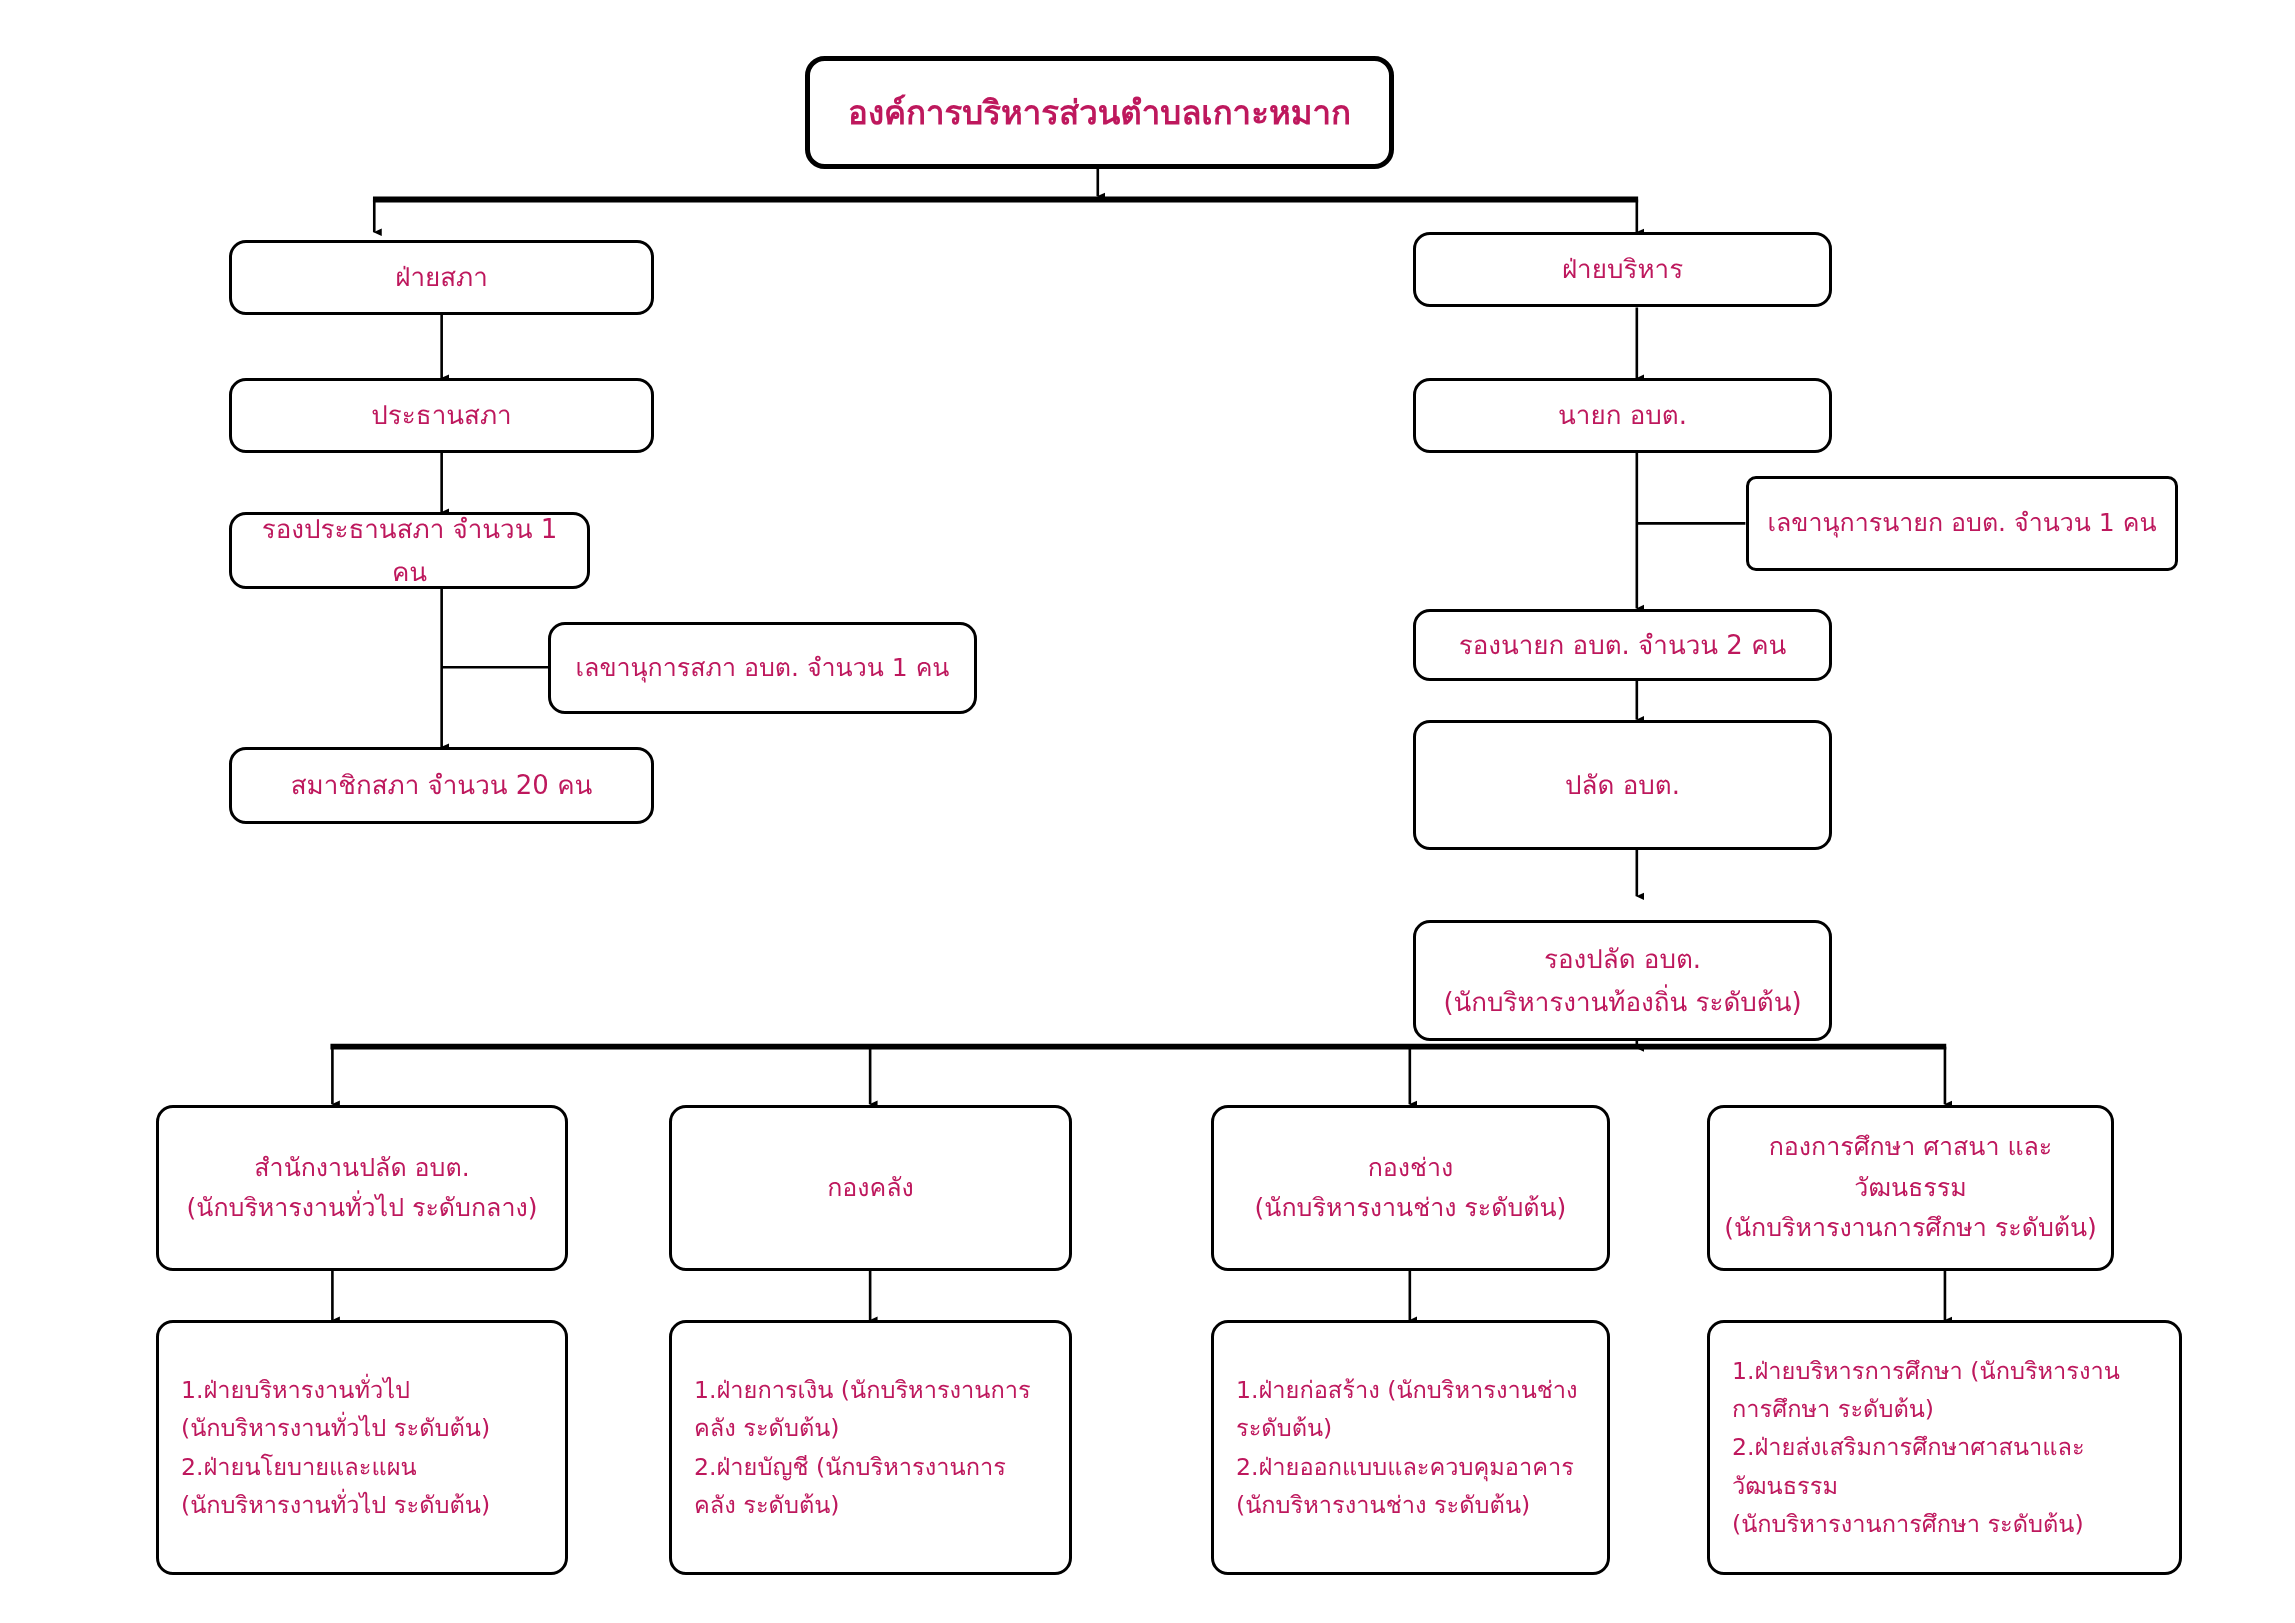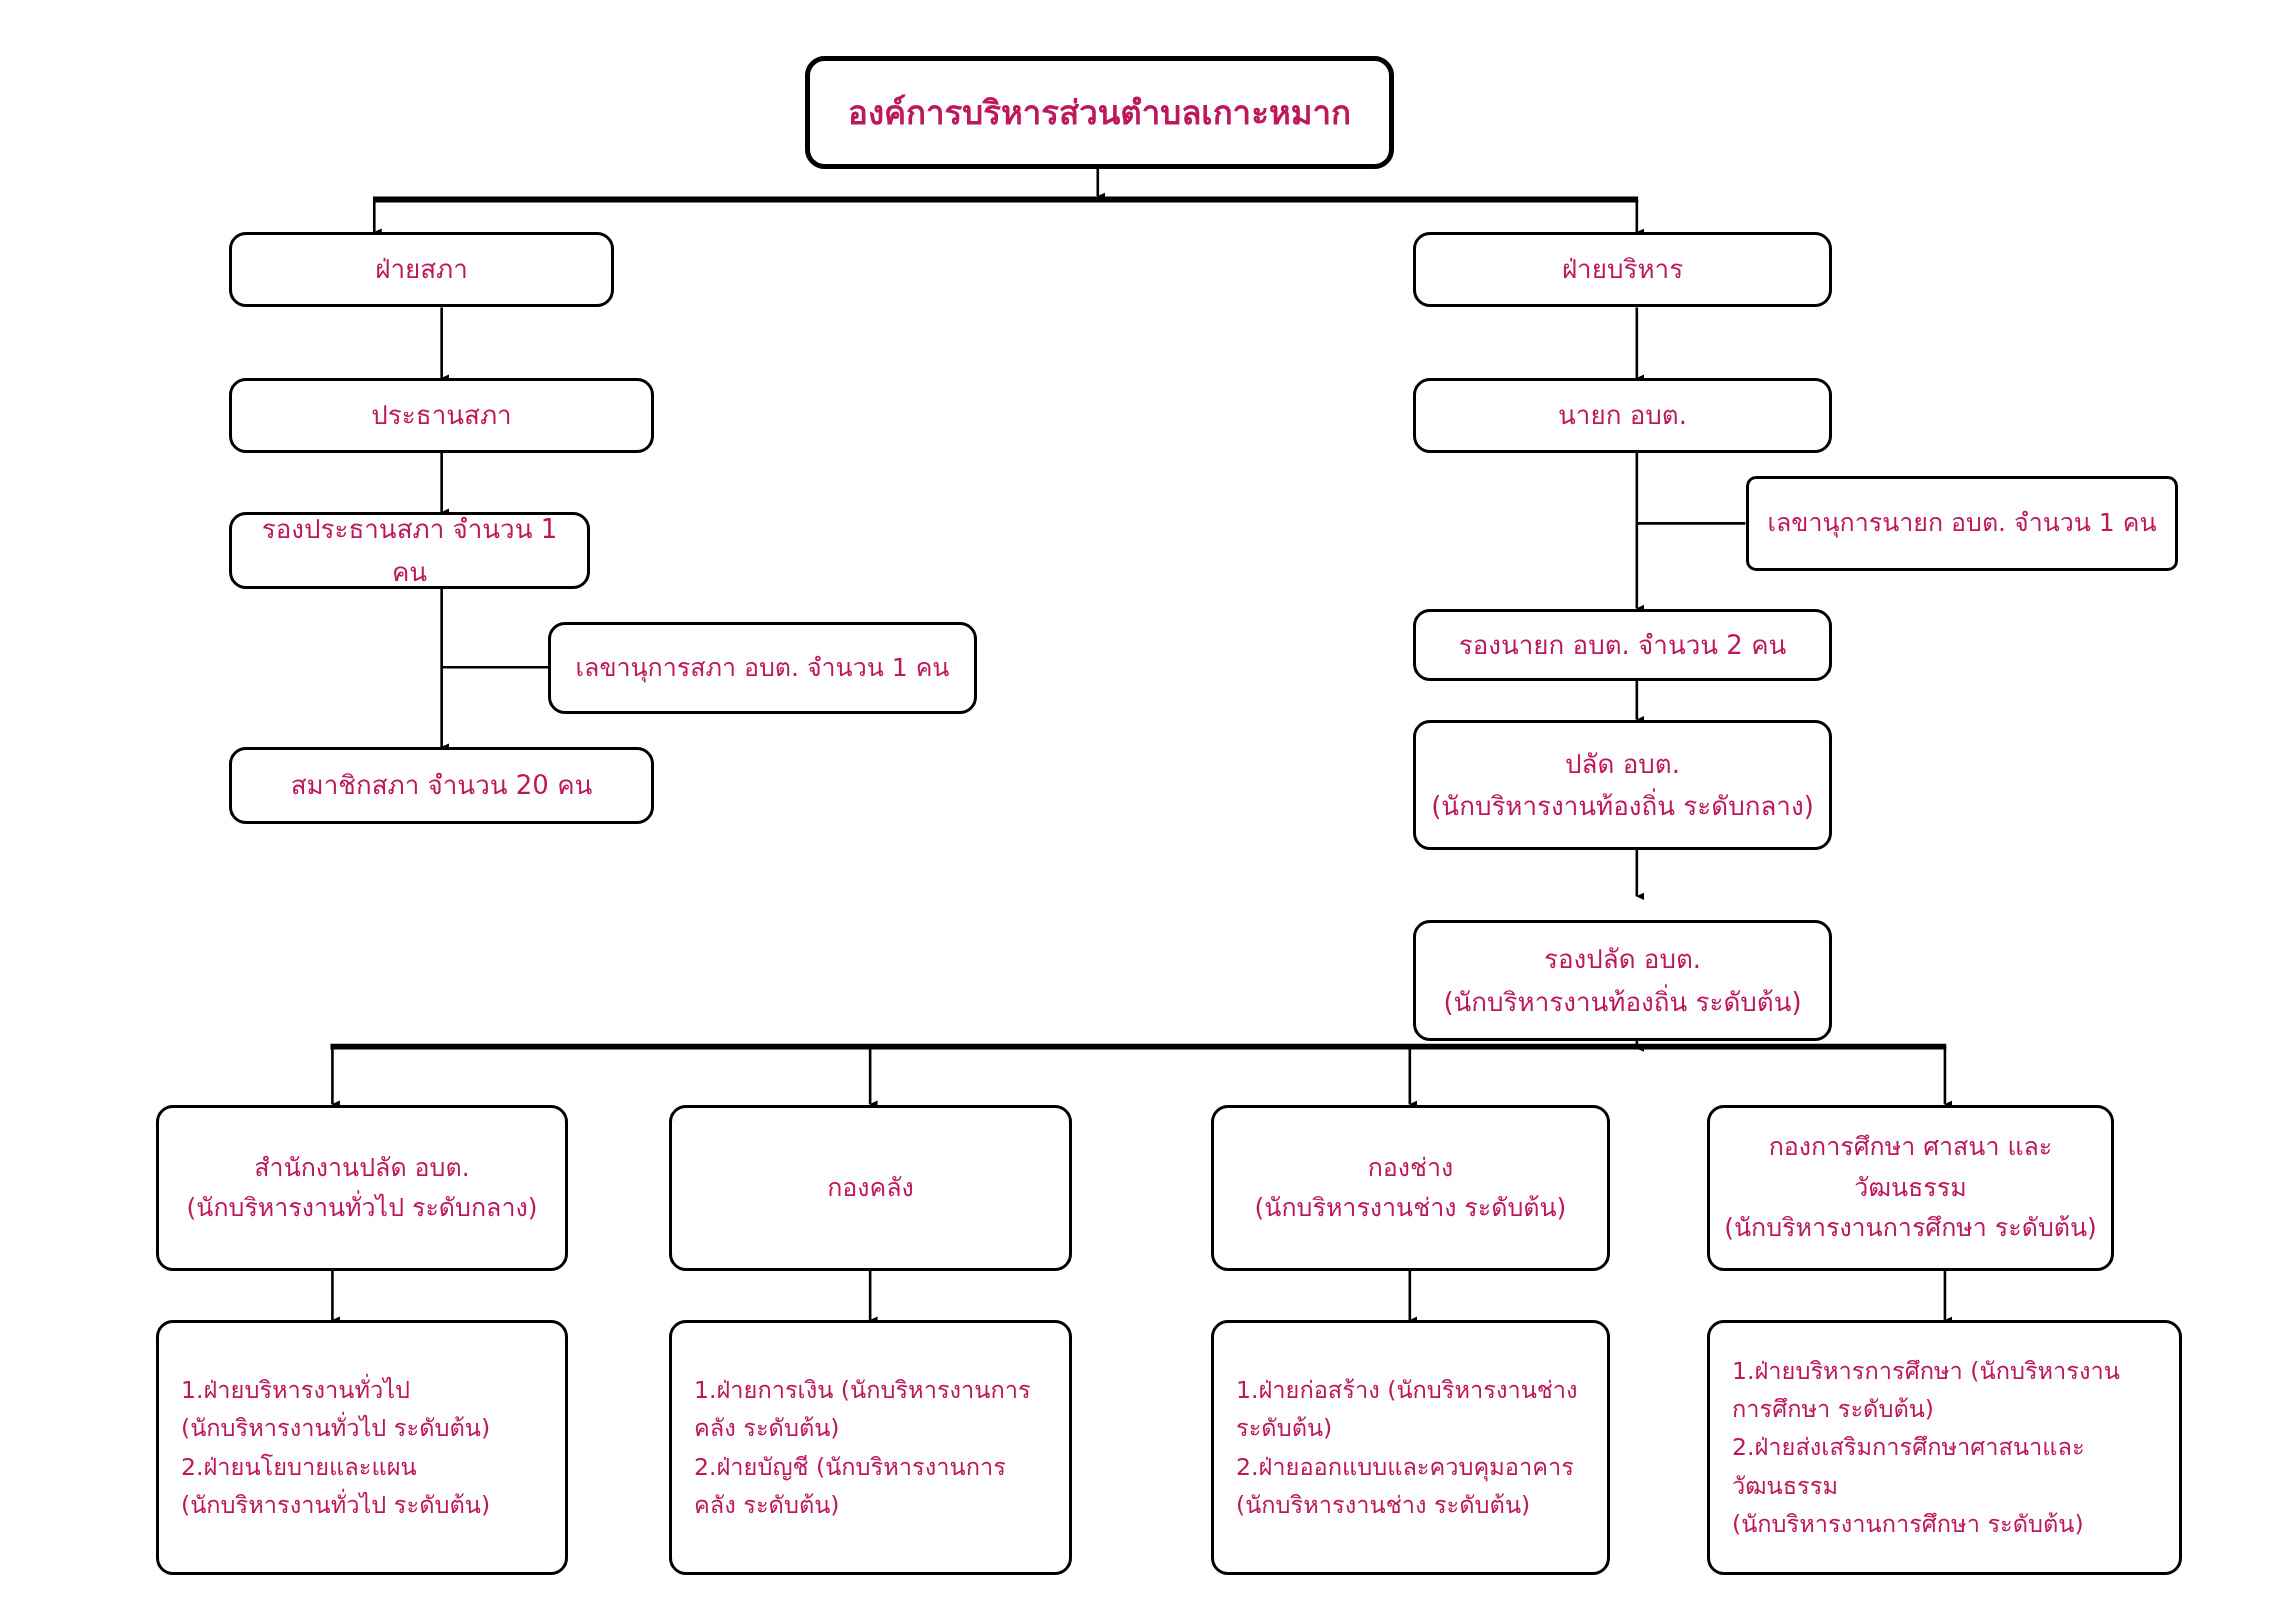--- a/index.html
+++ b/index.html
@@ -86,21 +86,21 @@
       <line x1="1330" y1="1942" x2="1330" y2="2018" marker-end="url(#ah)"></line>
       <line x1="2155" y1="1942" x2="2155" y2="2018" marker-end="url(#ah)"></line>
       <line x1="2973" y1="1942" x2="2973" y2="2018" marker-end="url(#ah)"></line>
     </g>
   </svg>
 
   <div class="node root fs-root" style="left:805px;top:56px;width:589px;height:113px;">
     <span class="ln">องค์การบริหารส่วนตำบลเกาะหมาก</span>
   </div>
 
-  <div class="node fs-lg" style="left:229px;top:232px;width:385px;height:75px;">
+  <div class="node fs-lg" style="left:229px;top:240px;width:425px;height:75px;">
     <span class="ln">ฝ่ายสภา</span>
   </div>
 
   <div class="node fs-lg" style="left:229px;top:378px;width:425px;height:75px;">
     <span class="ln">ประธานสภา</span>
   </div>
 
   <div class="node fs-lg" style="left:229px;top:512px;width:361px;height:77px;">
     <span class="ln">รองประธานสภา จำนวน 1 คน</span>
   </div>
@@ -124,21 +124,20 @@
   <div class="node fs-md" style="left:1746px;top:476px;width:432px;height:95px;border-radius:10px;">
     <span class="ln">เลขานุการนายก อบต. จำนวน 1 คน</span>
   </div>
 
   <div class="node fs-lg" style="left:1413px;top:609px;width:419px;height:72px;">
     <span class="ln">รองนายก อบต. จำนวน 2 คน</span>
   </div>
 
   <div class="node fs-lg" style="left:1413px;top:720px;width:419px;height:130px;">
     <span class="ln">ปลัด อบต.</span>
-    <span class="ln">(นักบริหารงานท้องถิ่น ระดับกลาง)</span>
   </div>
 
   <div class="node fs-lg" style="left:1413px;top:920px;width:419px;height:121px;">
     <span class="ln">รองปลัด อบต.</span>
     <span class="ln">(นักบริหารงานท้องถิ่น ระดับต้น)</span>
   </div>
 
   <div class="node fs-md" style="left:156px;top:1105px;width:412px;height:166px;">
     <span class="ln">สำนักงานปลัด อบต.</span>
     <span class="ln">(นักบริหารงานทั่วไป ระดับกลาง)</span>

